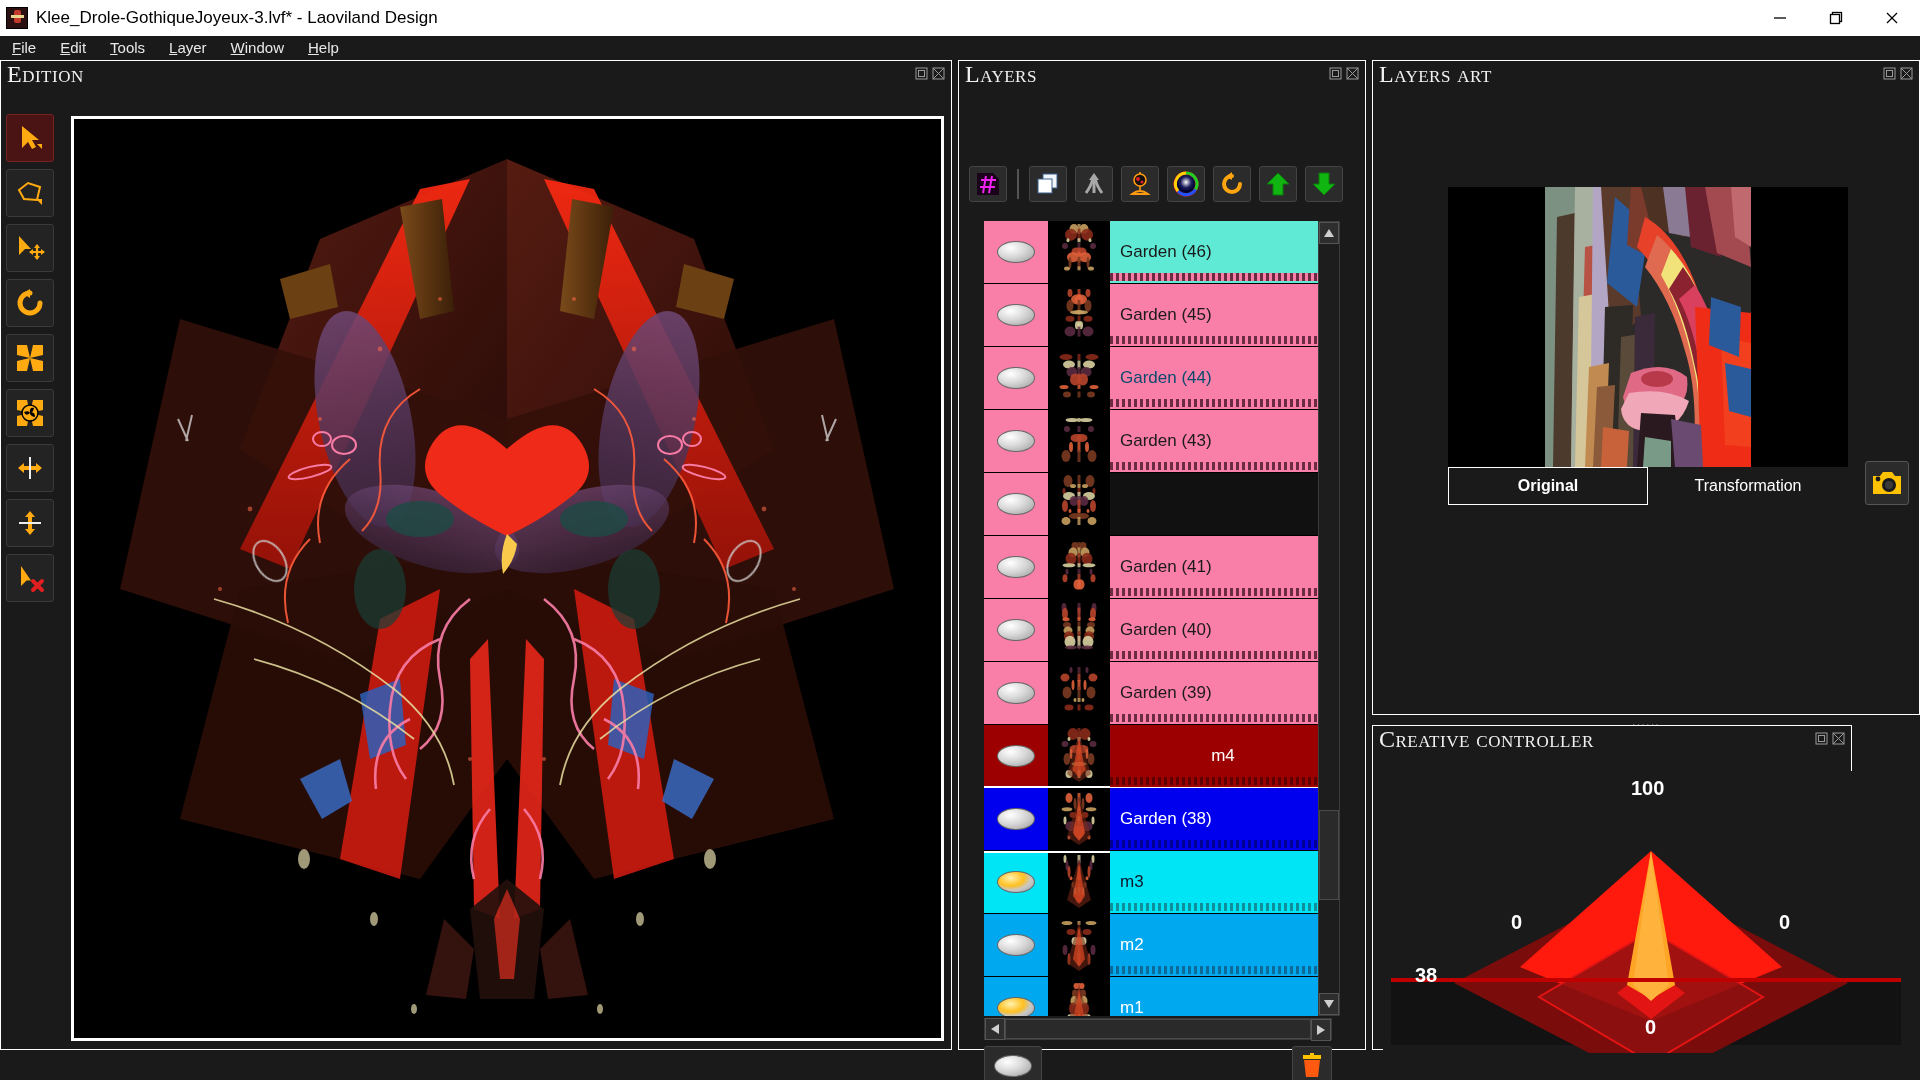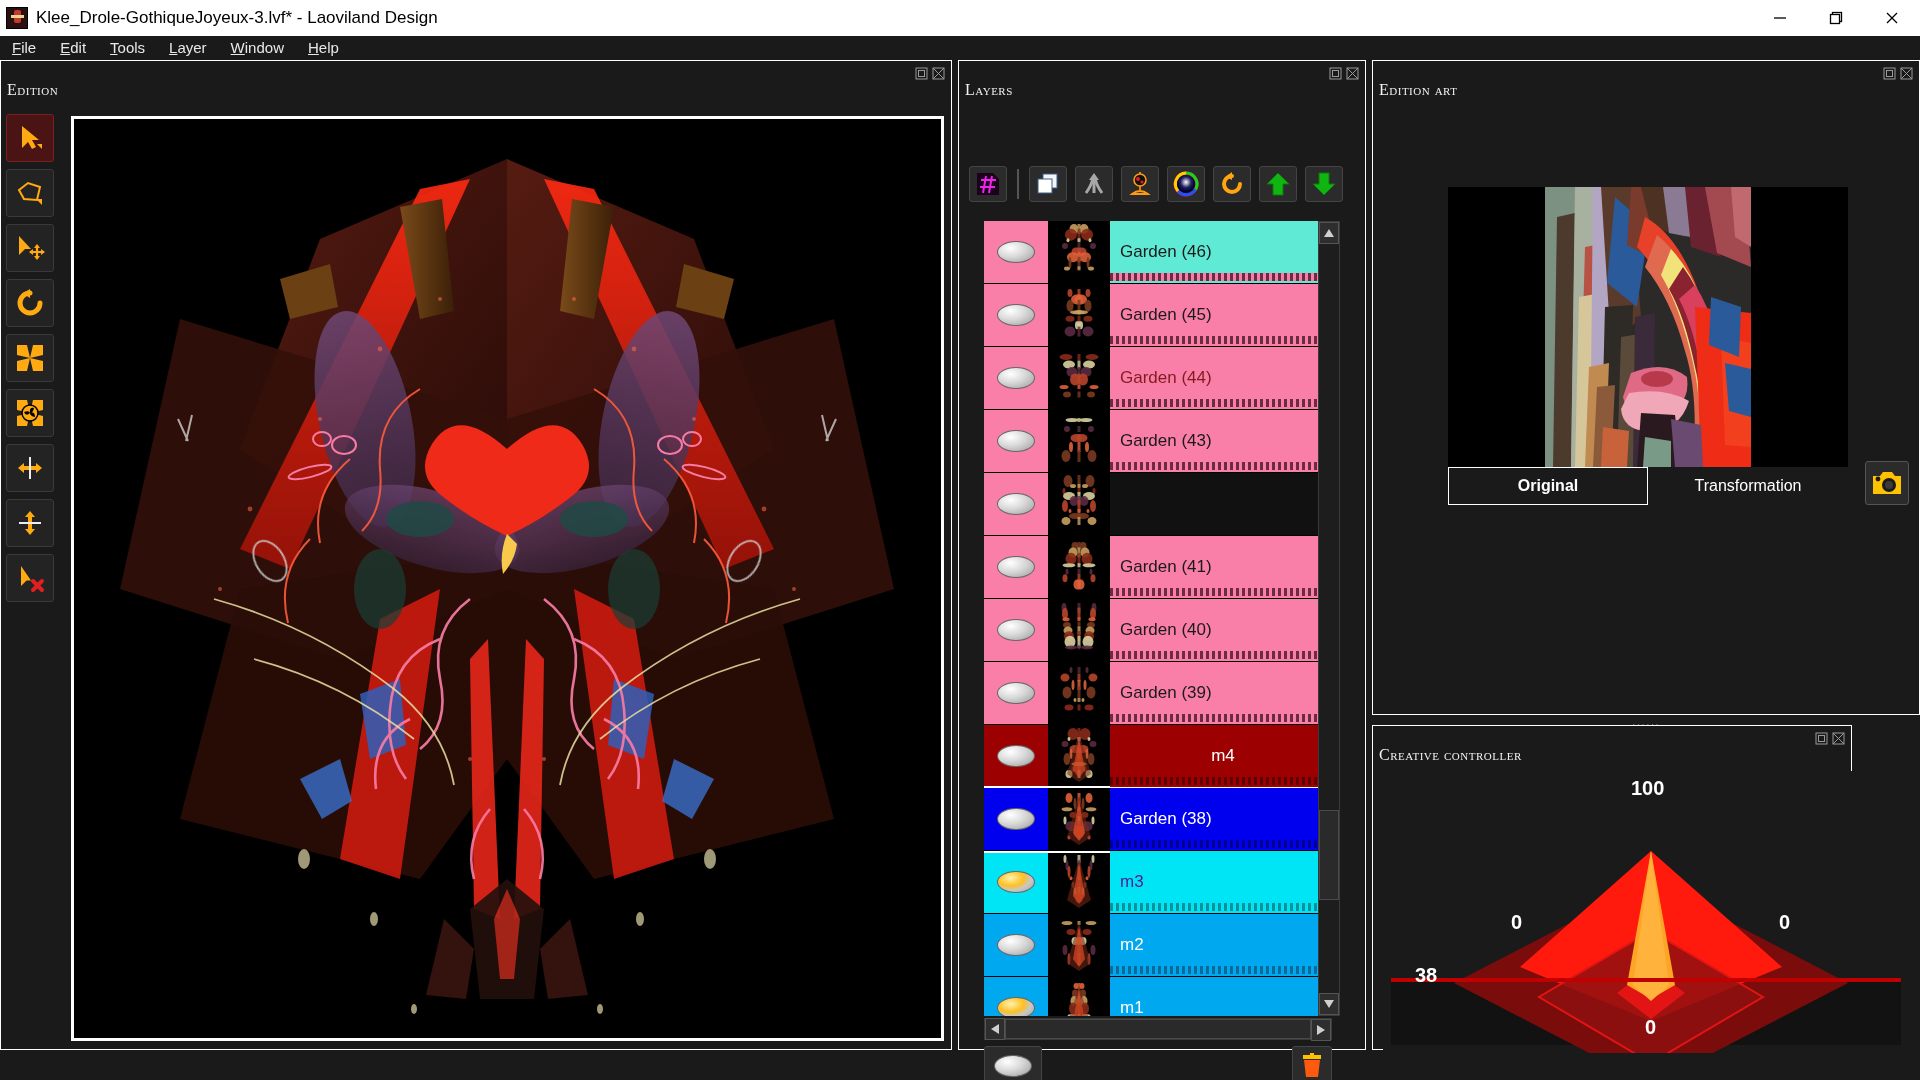--- a/index.html
+++ b/index.html
@@ -60,25 +60,25 @@
     width: 1920px; height: 1020px;
     background: #1a1a1a;
   }
 
   .panel {
     position: absolute;
     background: #1a1a1a;
     border: 1px solid #ffffff;
   }
   .panel-title {
-    position: absolute; left: 6px; top: 20px;
+    position: absolute; left: 6px; top: 0;
     color: #f2f2f2;
     font-family: "Liberation Serif", serif;
     font-variant: small-caps;
-    font-size: 16px; letter-spacing: .5px;
+    font-size: 24px; letter-spacing: .5px;
     white-space: nowrap;
   }
   .panel-btns {
     position: absolute; right: 6px; top: 6px;
     display: flex; gap: 4px;
   }
   .pb { width: 13px; height: 13px; }
 
   
   #edition { left: 0; top: 0; width: 952px; height: 990px; }
@@ -653,21 +653,21 @@
                 <rect x="26.5" y="24.5" width="3" height="12" fill="#b8442a" opacity="0.8"></rect>
                 <ellipse cx="13" cy="38" rx="4.5" ry="2" fill="#e0603a" opacity="0.9"></ellipse>
                 <ellipse cx="43" cy="38" rx="4.5" ry="2" fill="#e0603a" opacity="0.9"></ellipse>
                 <rect x="26.5" y="36" width="3" height="4" fill="#e0603a" opacity="0.8"></rect>
                 <ellipse cx="16" cy="45.5" rx="4" ry="3" fill="#7a3a20" opacity="0.9"></ellipse>
                 <ellipse cx="40" cy="45.5" rx="4" ry="3" fill="#7a3a20" opacity="0.9"></ellipse>
                 <rect x="26.5" y="42.5" width="3" height="6" fill="#7a3a20" opacity="0.8"></rect>
               </g>
             </svg>
           </div>
-          <div class="layer-name" style="background: rgb(249, 126, 168); color: #7f1d1d;">
+          <div class="layer-name" style="background: rgb(249, 126, 168); color: #0c4a6e;">
             <span>Garden (44)</span>
             <div class="layer-bar" style="background: repeating-linear-gradient(90deg, rgb(107, 43, 66) 0px, rgb(107, 43, 66) 3px, rgb(249, 126, 168) 3px, rgb(249, 126, 168) 6px);"></div>
           </div>
         </div>
         <div class="layer-row">
           <div class="layer-vis" style="background: rgb(249, 126, 168);">
             <div class="bulb"></div>
           </div>
           <div class="layer-thumb">
             <svg width="56" height="59" viewBox="0 0 56 59">
@@ -960,21 +960,21 @@
                 <ellipse cx="32" cy="38.142857142857146" rx="1.5" ry="4" fill="#c8a060" opacity="0.9"></ellipse>
                 <rect x="26.5" y="34.142857142857146" width="3" height="8" fill="#c8a060" opacity="0.8"></rect>
                 <ellipse cx="26" cy="44.57142857142857" rx="1.5" ry="5" fill="#8a2a1a" opacity="0.9"></ellipse>
                 <ellipse cx="30" cy="44.57142857142857" rx="1.5" ry="5" fill="#8a2a1a" opacity="0.9"></ellipse>
                 <rect x="26.5" y="39.57142857142857" width="3" height="10" fill="#8a2a1a" opacity="0.8"></rect>
                 <polygon points="28,6 40,47 28,55 16,47" fill="#7a2a18" opacity="0.55"></polygon>
                 <polygon points="28,10 34,43 28,51 22,43" fill="#e04a24" opacity="0.7"></polygon>
               </g>
             </svg>
           </div>
-          <div class="layer-name" style="background: rgb(0, 229, 245); color: #4c1d95; text-align: center;">
+          <div class="layer-name" style="background: rgb(0, 229, 245); color: #0f172a; text-align: center;">
             <span>m3</span>
             <div class="layer-bar" style="background: repeating-linear-gradient(90deg, rgb(15, 143, 153) 0px, rgb(15, 143, 153) 3px, rgb(0, 229, 245) 3px, rgb(0, 229, 245) 6px);"></div>
           </div>
         </div>
         <div class="layer-row">
           <div class="layer-vis" style="background: rgb(0, 168, 239);">
             <div class="bulb"></div>
           </div>
           <div class="layer-thumb">
             <svg width="56" height="59" viewBox="0 0 56 59">
@@ -1078,21 +1078,21 @@
         <svg width="28" height="28" viewBox="0 0 28 28">
           <rect x="5" y="3" width="18" height="4" fill="#ffc000"></rect>
           <rect x="12" y="1" width="4" height="3" fill="#ffc000"></rect>
           <path d="M6 8 H22 L20 25 H8 Z" fill="#ff5a10"></path>
         </svg>
       </div>
     </div>
   </div>
 
   <div class="panel" id="salient">
-    <div class="panel-title">Edition art</div>
+    <div class="panel-title">Layers art</div>
     <div class="panel-btns">
       <svg class="pb" viewBox="0 0 13 13">
           <rect x="1" y="1" width="11" height="11" fill="none" stroke="#999"></rect>
           <rect x="3.5" y="3.5" width="6" height="6" fill="none" stroke="#999"></rect>
         </svg>
       <svg class="pb" viewBox="0 0 13 13">
           <rect x="1" y="1" width="11" height="11" fill="none" stroke="#999"></rect>
           <line x1="1" y1="1" x2="12" y2="12" stroke="#999"></line>
           <line x1="12" y1="1" x2="1" y2="12" stroke="#999"></line>
         </svg>

